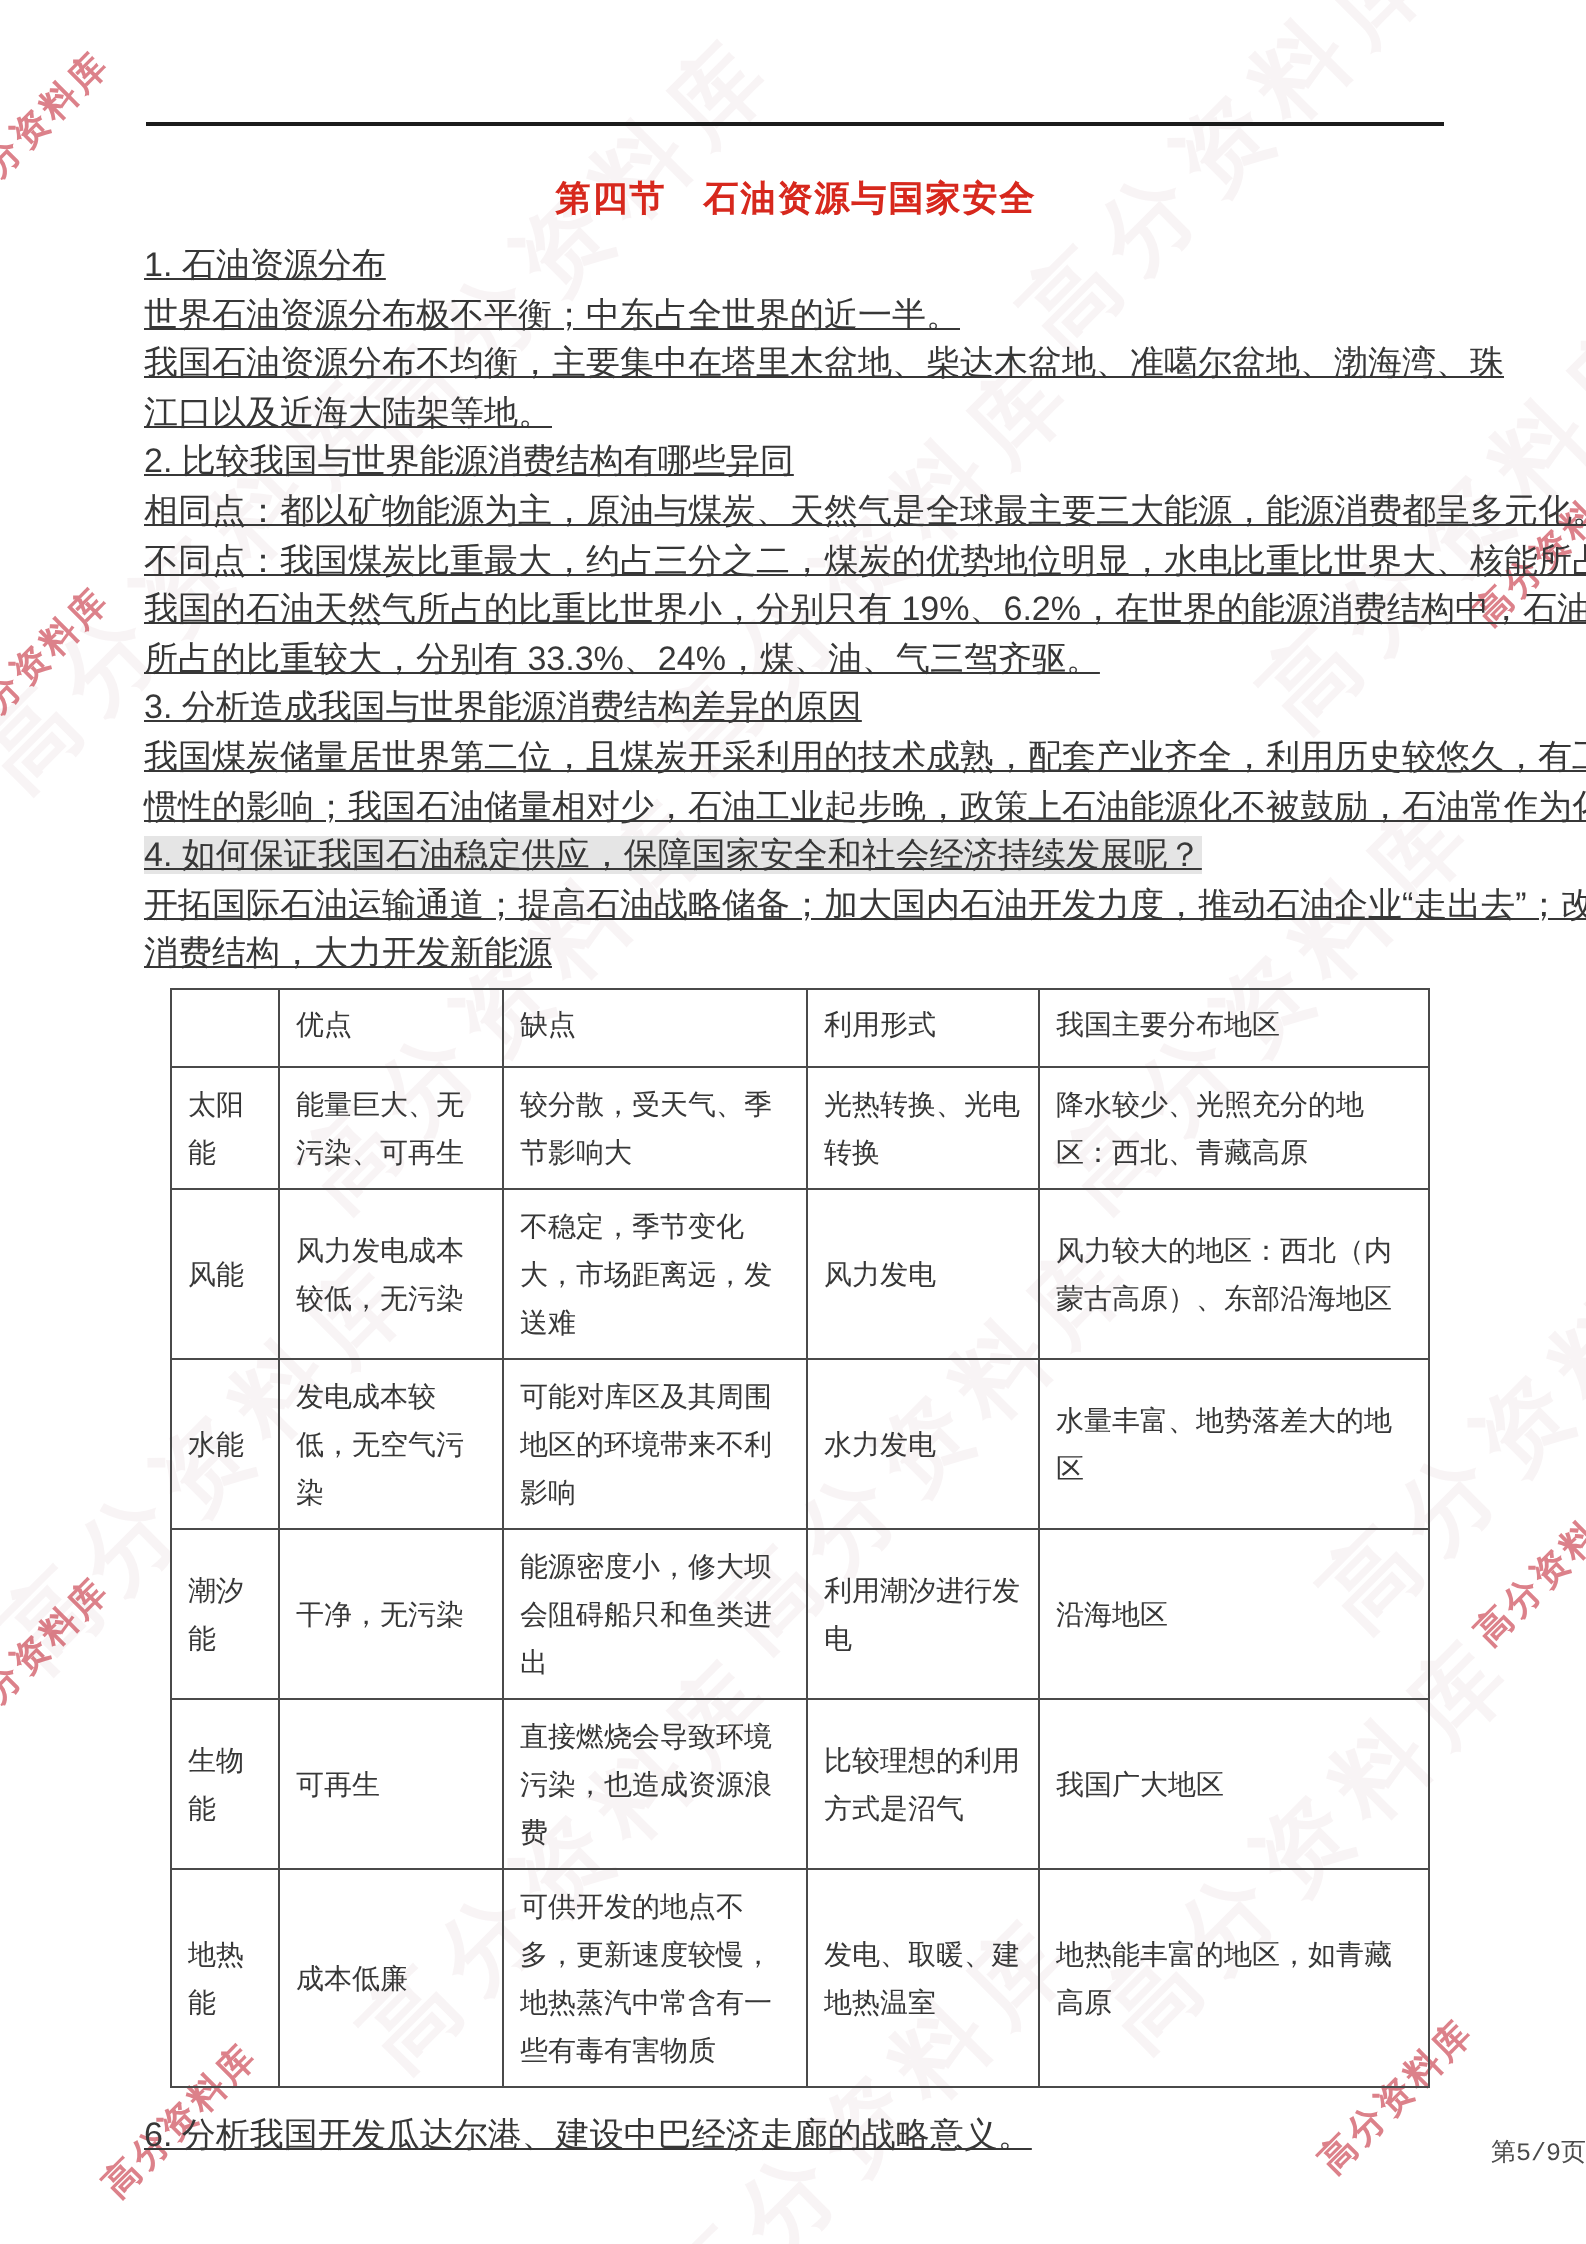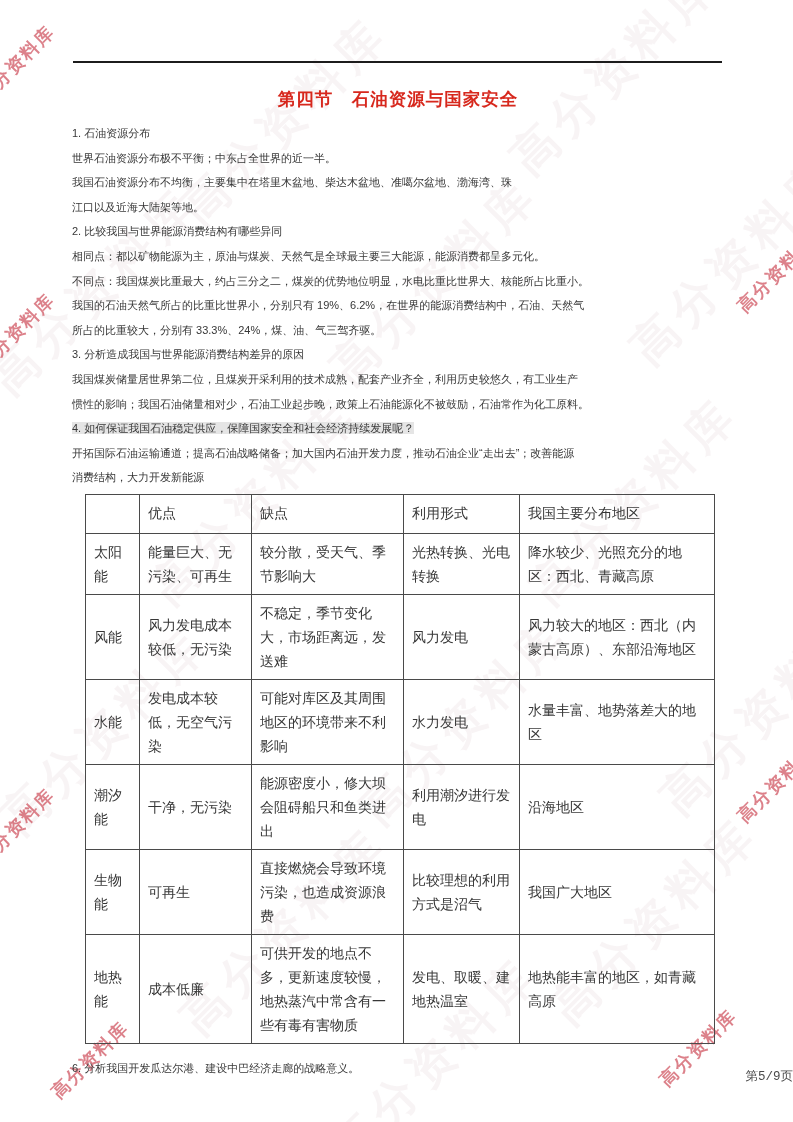--- a/index.html
+++ b/index.html
@@ -7,21 +7,21 @@
     position:relative; width:793px; height:1122px; overflow:hidden;
     background:#ffffff; font-family:"Liberation Sans", sans-serif;
   }
   .rule{position:absolute; left:73px; top:61px; width:649px; border-top:2px solid #1c1c1c;}
   .content{position:absolute; left:72px; top:86px; width:652px;}
   .doc-title{
     text-align:center; font-size:17.5px; line-height:26px; font-weight:bold;
     color:#d7281d; margin:0 0 9px 0; letter-spacing:1px;
   }
   .line{
-    font-size:11px; line-height:24.6px; color:#373737; white-space:nowrap;
+    font-size:17px; line-height:24.6px; color:#373737; white-space:nowrap;text-decoration:underline;
   }
   .line .hl{background:#e5e5e5;}
   table.energy{
     border-collapse:collapse; table-layout:fixed; width:629px;
     margin:4px 0 0 13px;
   }
   table.energy col.c0{width:54px;}
   table.energy col.c1{width:112px;}
   table.energy col.c2{width:152px;}
   table.energy col.c3{width:116px;}

